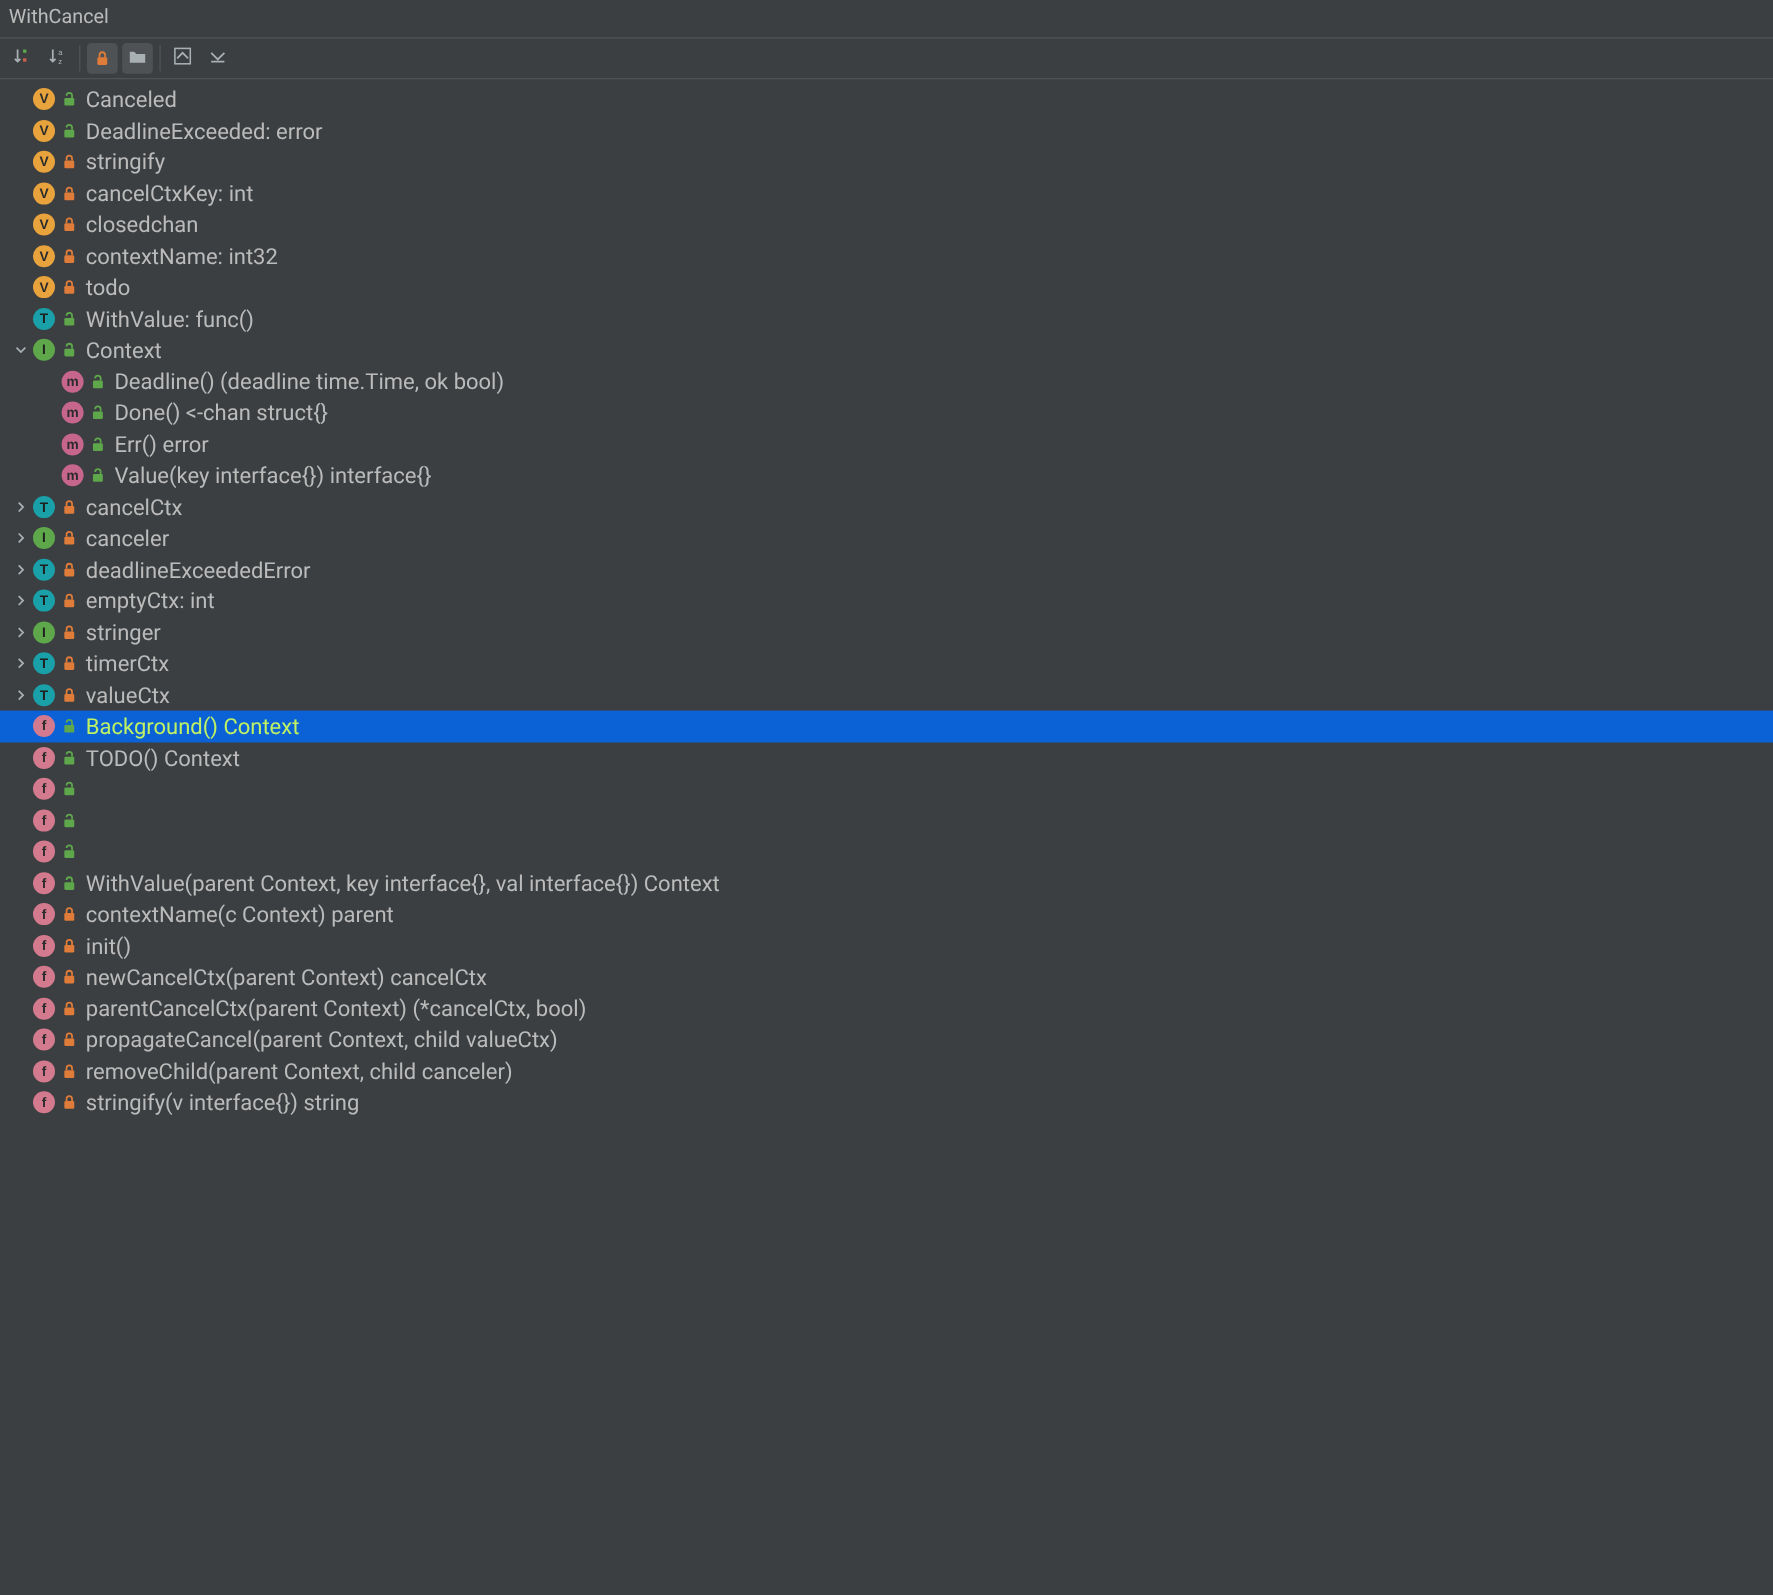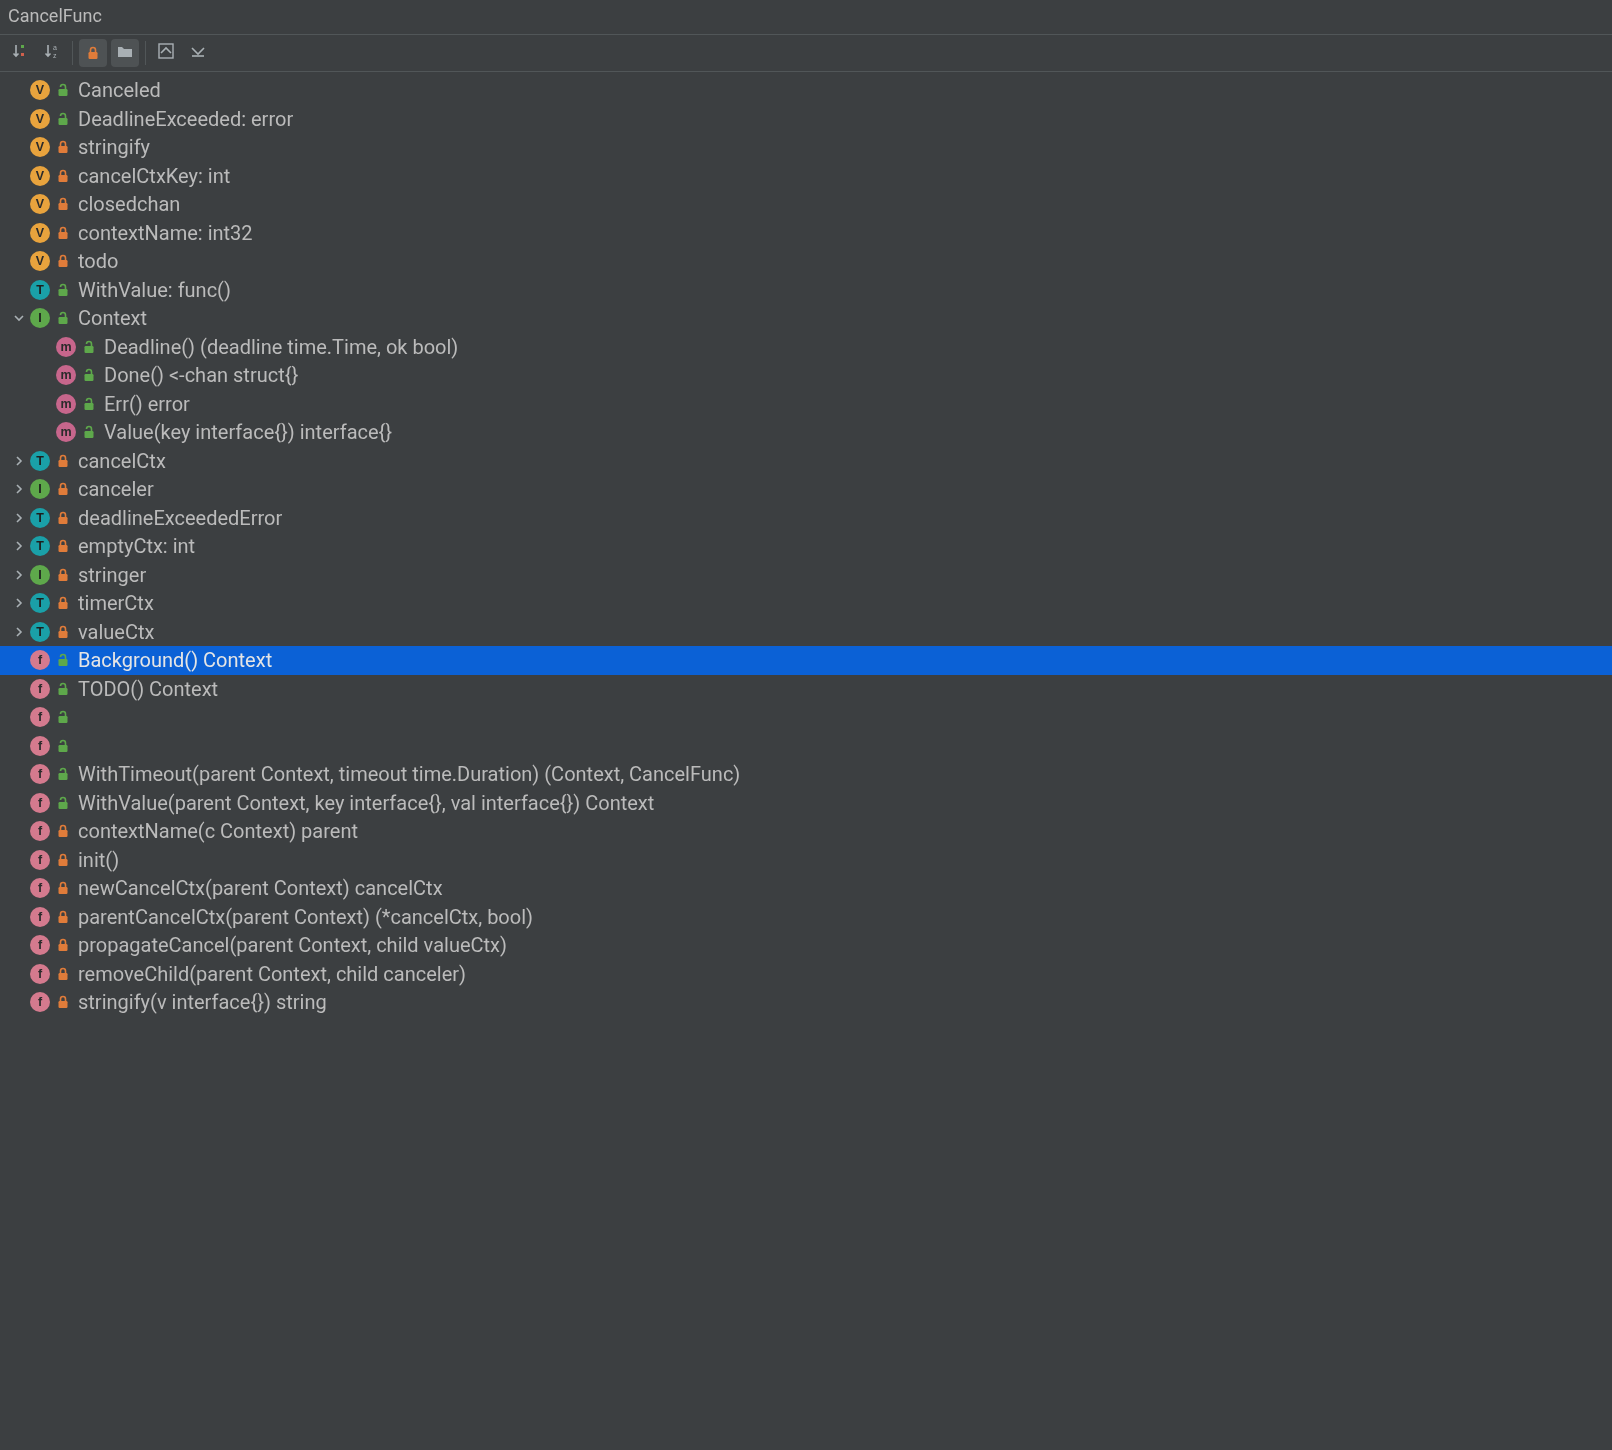--- a/index.html
+++ b/index.html
@@ -55,21 +55,21 @@
     padding-right: 10px;
   }
   .row.selected {
     background: #0b61d6;
     color: #ffffff;
   }
   .row .label {
     color: #bbbbbb;
   }
   .row.selected .label {
-    color: #e5e5e5;
+    color: #bef264;
   }
   .arrow-slot {
     width: 22px;
     display: inline-flex;
     align-items: center;
     justify-content: center;
     flex-shrink: 0;
   }
   .arrow-slot svg { display:block; }
   .indent-1 { width: 8px; display:inline-block; flex-shrink:0;}
@@ -106,21 +106,21 @@
     font-size: 20px;
   }
   
   .lock-ico { display:block; }
   
 </style>
 </head>
 <body>
 
 <div class="panel-title">
-  <span>CancelFunc</span>
+  <span>WithCancel</span>
 </div>
 
 <div class="toolbar" id="toolbar">
     <span class="tb-btn">
       <span><svg width="20" height="20" viewBox="0 0 20 20">
         <path d="M6 4 V15 M3.5 12.5 L6 15 L8.5 12.5" stroke="#a9b0b4" fill="none" stroke-width="1.6"></path>
         <rect x="11" y="4" width="3" height="3" fill="#5ea84b"></rect>
         <rect x="11" y="12" width="3" height="3" fill="#d0604c"></rect>
       </svg></span>
     </span>
@@ -486,21 +486,20 @@
     <div class="row">
       <span class="indent-1"></span>
       <span class="arrow-slot"></span>
       <span class="kind-badge kind-f">f</span>
       <span class="vis-slot">
         <svg class="lock-ico" width="12" height="14" viewBox="0 0 12 14">
     <rect x="1.5" y="6" width="9" height="7" rx="1.2" fill="#5ea84b"></rect>
     <path d="M8.5 6 V4 a2.5 2.5 0 0 0 -5 0" fill="none" stroke="#5ea84b" stroke-width="1.6"></path>
   </svg>
       </span>
-      <span class="label">WithTimeout(parent Context, timeout time.Duration) (Context, CancelFunc)</span>
     </div>
     <div class="row">
       <span class="indent-1"></span>
       <span class="arrow-slot"></span>
       <span class="kind-badge kind-f">f</span>
       <span class="vis-slot">
         <svg class="lock-ico" width="12" height="14" viewBox="0 0 12 14">
     <rect x="1.5" y="6" width="9" height="7" rx="1.2" fill="#5ea84b"></rect>
     <path d="M8.5 6 V4 a2.5 2.5 0 0 0 -5 0" fill="none" stroke="#5ea84b" stroke-width="1.6"></path>
   </svg>

